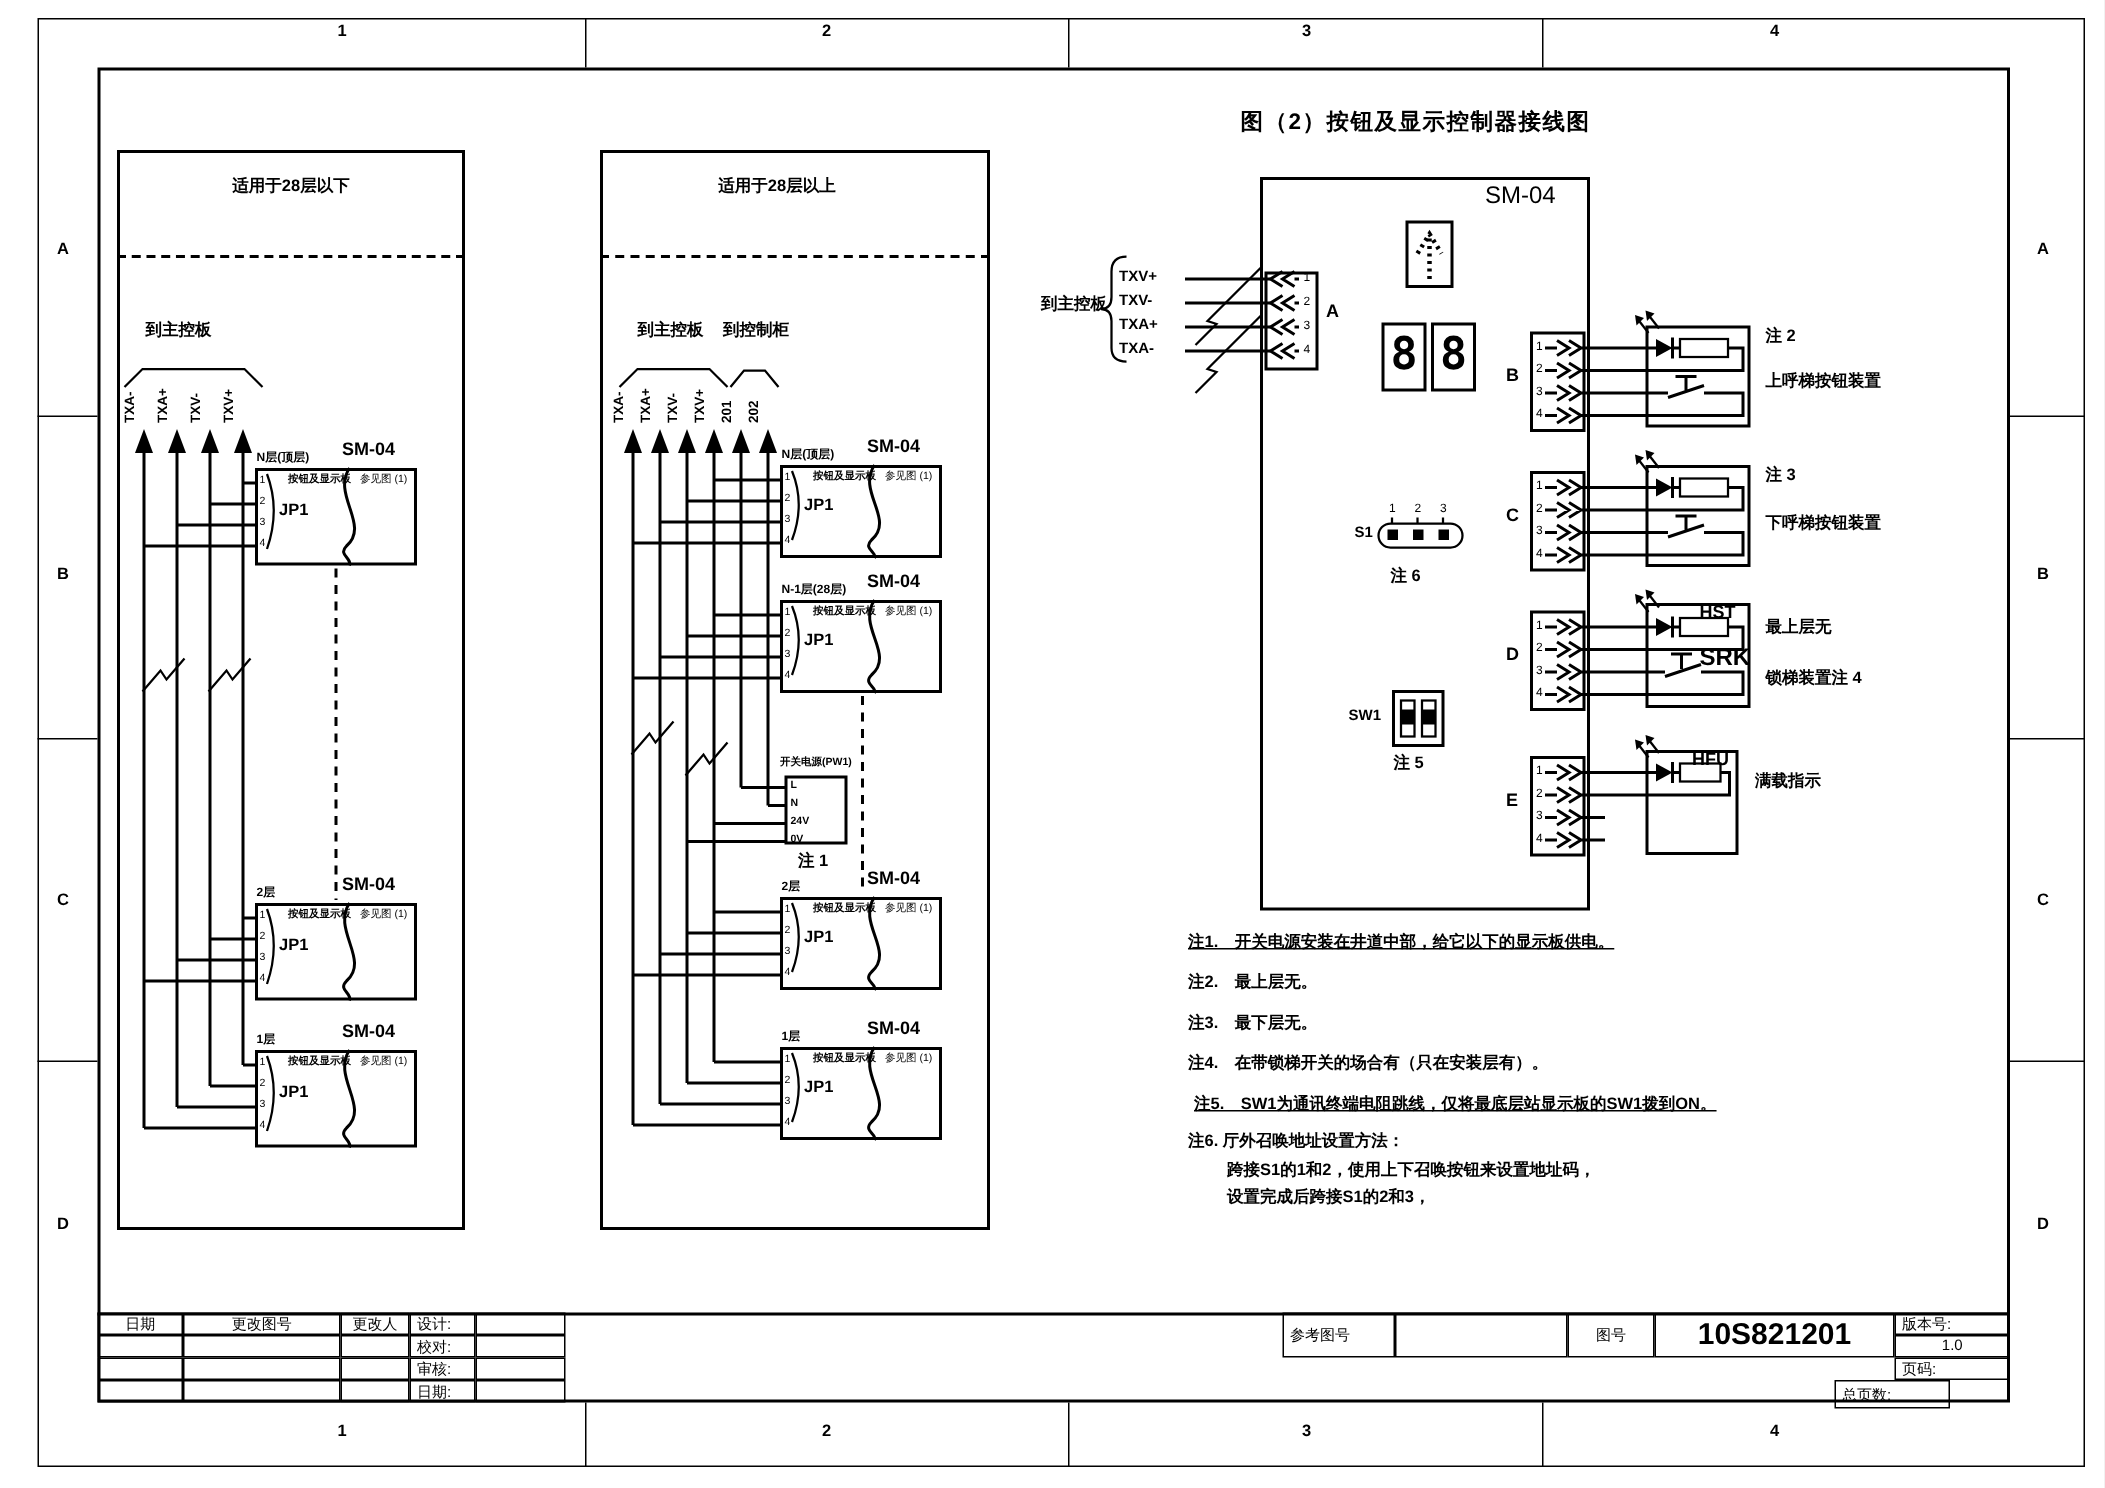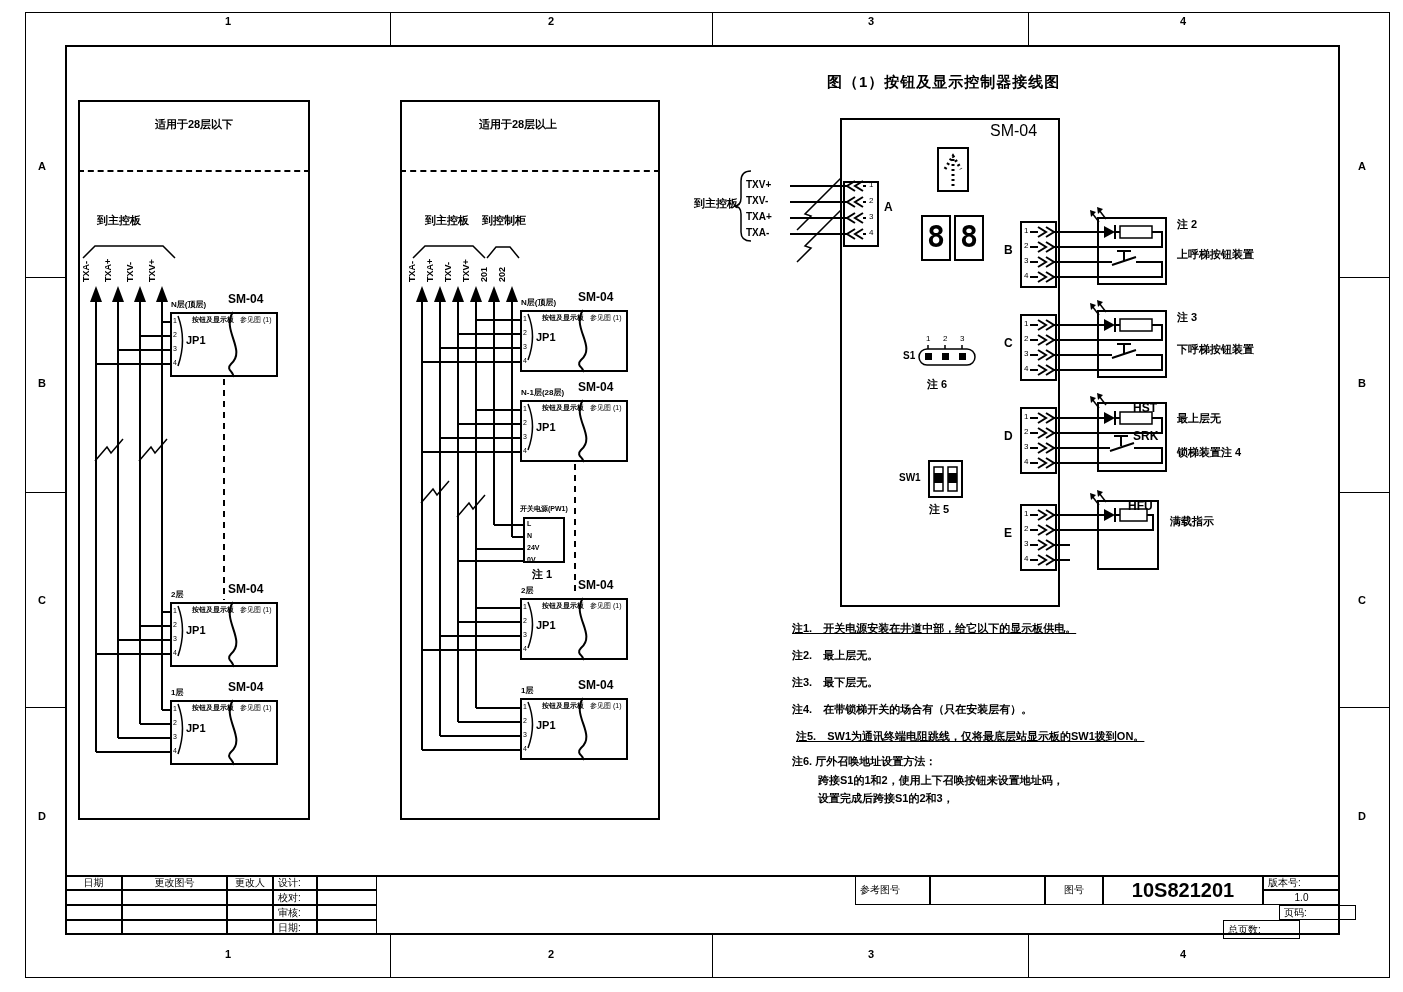--- a/index.html
+++ b/index.html
@@ -329,21 +329,21 @@
   <div class="t b" style="left:578px;top:679px;font-size:12px;">SM-04</div>
   <div class="box" style="left:520px;top:698px;width:108px;height:62px;"></div>
   <div class="t" style="left:523px;top:703px;font-size:7px;">1</div>
   <div class="t" style="left:523px;top:717px;font-size:7px;">2</div>
   <div class="t" style="left:523px;top:731px;font-size:7px;">3</div>
   <div class="t" style="left:523px;top:745px;font-size:7px;">4</div>
   <div class="t b" style="left:536px;top:719px;">JP1</div>
   <div class="t b" style="left:542px;top:702px;font-size:7px;">按钮及显示板</div>
   <div class="t" style="left:590px;top:702px;font-size:7px;">参见图 (1)</div>
 
-  <div class="t b" style="left:827px;top:74px;font-size:15px;letter-spacing:1px;">图（1）按钮及显示控制器接线图</div>
+  <div class="t b" style="left:827px;top:74px;font-size:15px;letter-spacing:1px;">图（2）按钮及显示控制器接线图</div>
   <div class="box" style="left:840px;top:118px;width:220px;height:489px;"></div>
   <div class="t" style="left:990px;top:122px;font-size:16px;">SM-04</div>
   <div class="t b" style="left:694px;top:197px;">到主控板</div>
   <div class="t b" style="left:746px;top:179px;font-size:10px;">TXV+</div>
   <div class="t b" style="left:746px;top:195px;font-size:10px;">TXV-</div>
   <div class="t b" style="left:746px;top:211px;font-size:10px;">TXA+</div>
   <div class="t b" style="left:746px;top:227px;font-size:10px;">TXA-</div>
 
   <div class="box" style="left:843px;top:181px;width:36px;height:66px;"></div>
   <div class="t" style="left:869px;top:181px;font-size:8px;">1</div>
@@ -385,21 +385,21 @@
   <div class="t b" style="left:927px;top:378px;">注 6</div>
 
   <div class="box" style="left:1020px;top:407px;width:37px;height:67px;"></div>
   <div class="t" style="left:1024px;top:413px;font-size:8px;">1</div>
   <div class="t" style="left:1024px;top:428px;font-size:8px;">2</div>
   <div class="t" style="left:1024px;top:443px;font-size:8px;">3</div>
   <div class="t" style="left:1024px;top:458px;font-size:8px;">4</div>
   <div class="t b" style="left:1004px;top:430px;font-size:12px;">D</div>
   <div class="box" style="left:1097px;top:402px;width:70px;height:70px;"></div>
   <div class="t b" style="left:1133px;top:402px;font-size:12px;">HST</div>
-  <div class="t b" style="left:1133px;top:430px;font-size:12px;">SRK</div>
+  <div class="t b" style="left:1133px;top:430px;font-size:16px;">SRK</div>
   <div class="t b" style="left:1177px;top:412px;">最上层无</div>
   <div class="t b" style="left:1177px;top:446px;">锁梯装置注 4</div>
 
   <div class="t b" style="left:899px;top:472px;font-size:10px;">SW1</div>
   <div class="t b" style="left:929px;top:503px;">注 5</div>
 
   <div class="box" style="left:1020px;top:504px;width:37px;height:67px;"></div>
   <div class="t" style="left:1024px;top:510px;font-size:8px;">1</div>
   <div class="t" style="left:1024px;top:525px;font-size:8px;">2</div>
   <div class="t" style="left:1024px;top:540px;font-size:8px;">3</div>
@@ -438,16 +438,16 @@
   <div class="cell" style="left:317px;top:875px;width:60px;height:15px;"></div>
   <div class="cell" style="left:317px;top:890px;width:60px;height:15px;"></div>
   <div class="cell" style="left:317px;top:905px;width:60px;height:15px;"></div>
   <div class="cell" style="left:317px;top:920px;width:60px;height:15px;"></div>
   <div class="cell lp" style="left:855px;top:875px;width:75px;height:30px;">参考图号</div>
   <div class="cell" style="left:930px;top:875px;width:115px;height:30px;"></div>
   <div class="cell cc" style="left:1045px;top:875px;width:58px;height:30px;">图号</div>
   <div class="cell cc b" style="left:1103px;top:875px;width:160px;height:30px;font-size:20px;">10S821201</div>
   <div class="cell lp" style="left:1263px;top:875px;width:77px;height:15px;">版本号:</div>
   <div class="cell cc" style="left:1263px;top:890px;width:77px;height:15px;">1.0</div>
-  <div class="cell lp" style="left:1263px;top:905px;width:77px;height:15px;margin-left:16px;">页码:</div>
+  <div class="cell lp" style="left:1263px;top:905px;width:77px;height:15px;">页码:</div>
   <div class="cell lp" style="left:1223px;top:920px;width:77px;height:19px;">总页数:</div>
 
 </div>
 
 </body></html>

